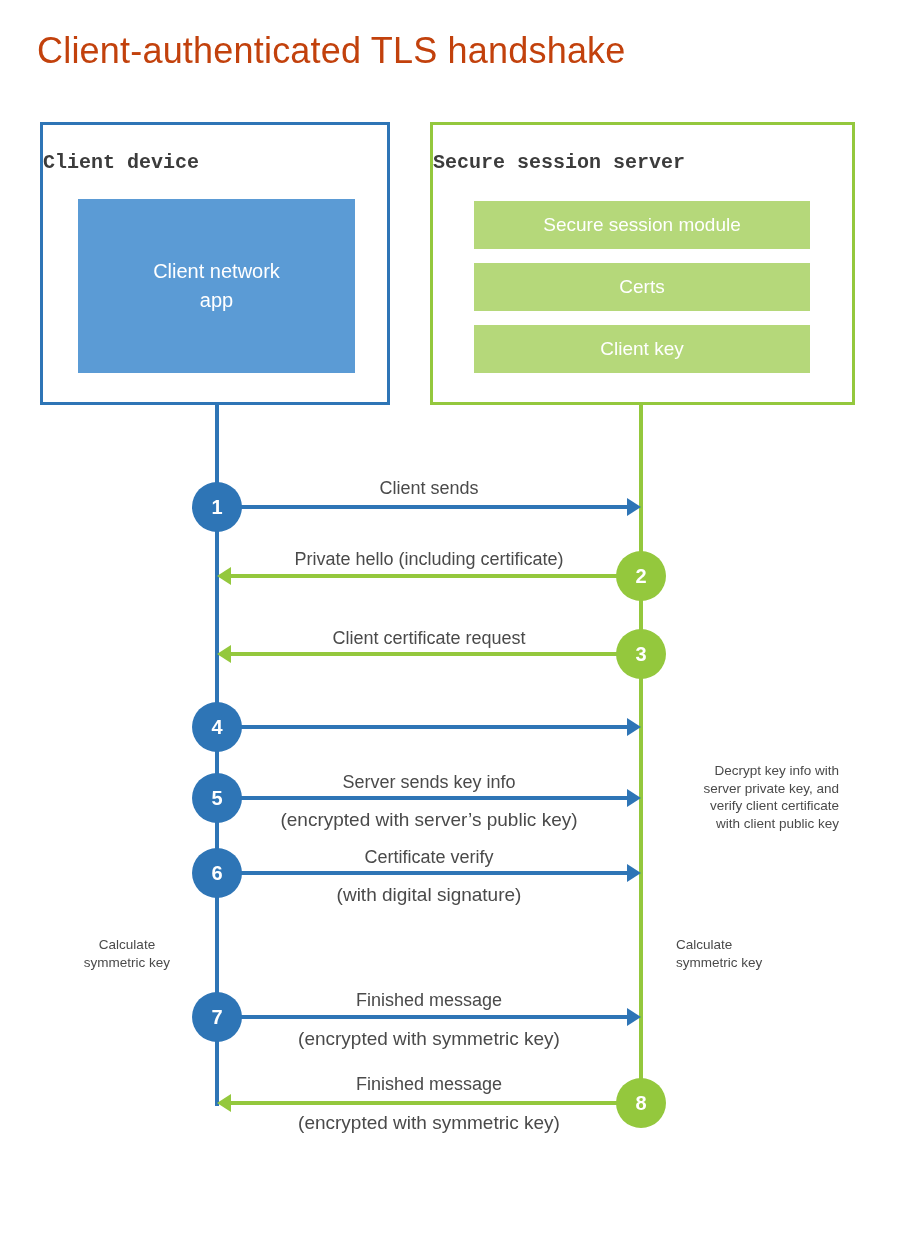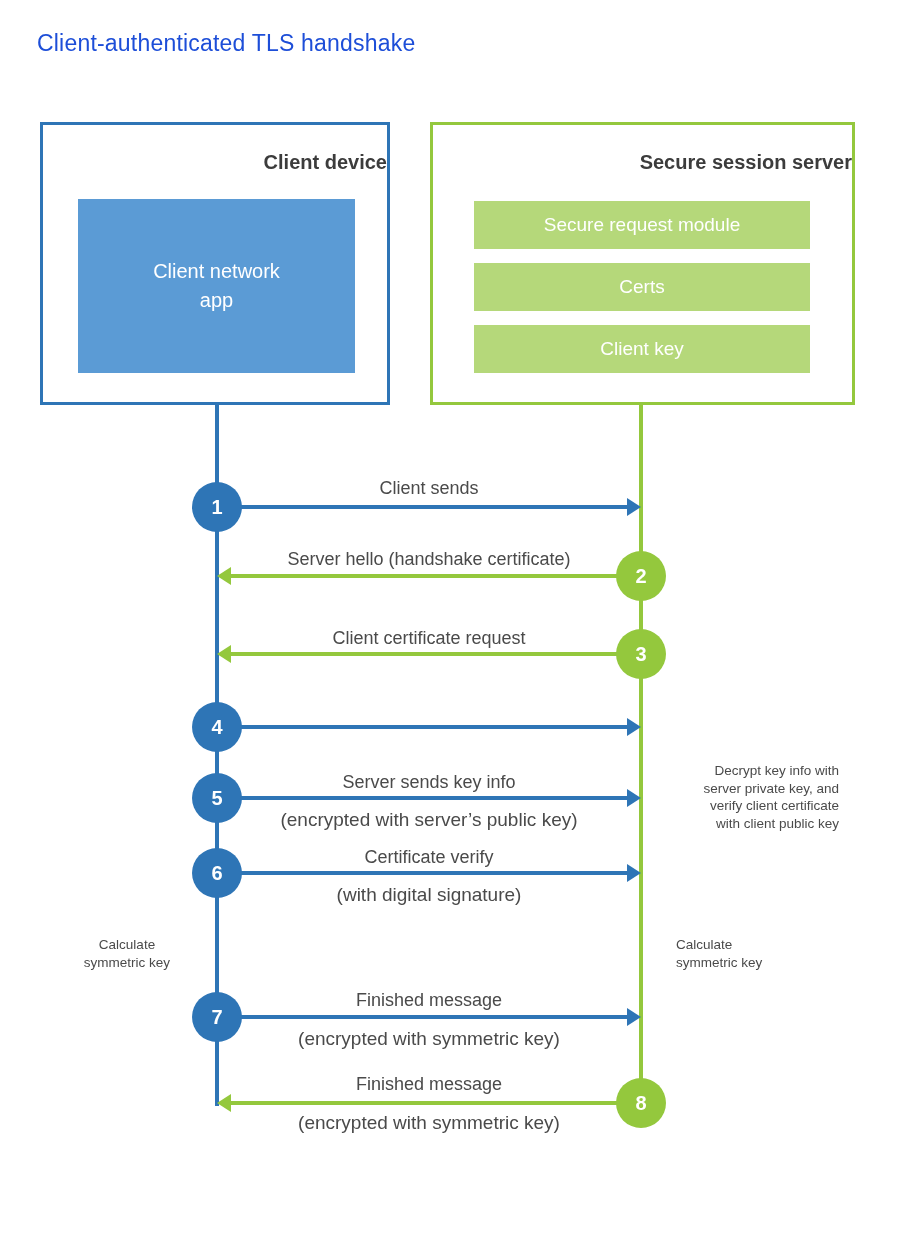--- a/index.html
+++ b/index.html
@@ -9,34 +9,34 @@
     width: 900px;
     height: 1256px;
     background: #ffffff;
     overflow: hidden;
   }
   .abs { position: absolute; }
 
   
   .page-title {
     left: 37px; top: 30px;
-    font-size: 23px;
+    font-size: 36px;
     font-weight: 400;
-    color: #1d4ed8;
+    color: #c2410c;
     letter-spacing: 0.2px;
   }
 
   
   .actor-box { border: 3px solid; background: #ffffff; box-sizing: border-box; }
   .client-box  { left: 40px;  top: 122px; width: 350px; height: 283px; border-color: #2e75b6; }
   .server-box  { left: 430px; top: 122px; width: 425px; height: 283px; border-color: #94c83d; }
   .actor-title {
     left: 0; top: 26px; width: 100%;
-    text-align: right;
-    font-size: 20px; font-weight: 700; color: #3c3c3c;
+    text-align: left;
+    font-size: 20px; font-weight: 700; color: #3c3c3c; font-family: Liberation Mono, monospace;
   }
   .app-box {
     left: 78px; top: 199px; width: 277px; height: 174px;
     background: #5b9bd5;
     display: flex; align-items: center; justify-content: center;
     text-align: center;
     color: #ffffff; font-size: 20px; line-height: 29px;
     white-space: pre-line;
   }
   .server-bar {
@@ -99,35 +99,35 @@
 
   <div class="abs actor-box client-box">
     <div class="abs actor-title">Client device</div>
   </div>
   <div class="abs app-box">Client network
 app</div>
 
   <div class="abs actor-box server-box">
     <div class="abs actor-title">Secure session server</div>
   </div>
-  <div class="abs server-bar" style="top:201px">Secure request module</div>
+  <div class="abs server-bar" style="top:201px">Secure session module</div>
   <div class="abs server-bar" style="top:263px">Certs</div>
   <div class="abs server-bar" style="top:325px">Client key</div>
 
   <div class="abs vline blue"></div>
   <div class="abs vline green"></div>
 
   <div class="abs msg-label" style="top:478px">Client sends</div>
   <div class="abs arrow to-server" style="top:498px">
     <div class="shaft"></div>
     <div class="head"></div>
   </div>
   <div class="abs step-circle blue" style="top:482px">1</div>
 
-  <div class="abs msg-label" style="top:549px">Server hello (handshake certificate)</div>
+  <div class="abs msg-label" style="top:549px">Private hello (including certificate)</div>
   <div class="abs arrow to-client" style="top:567px">
     <div class="shaft"></div>
     <div class="head"></div>
   </div>
   <div class="abs step-circle green" style="top:551px">2</div>
 
   <div class="abs msg-label" style="top:628px">Client certificate request</div>
   <div class="abs arrow to-client" style="top:645px">
     <div class="shaft"></div>
     <div class="head"></div>

